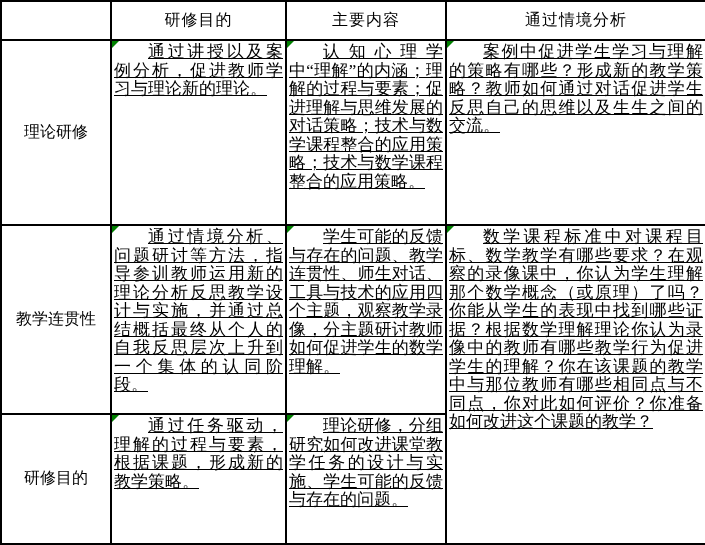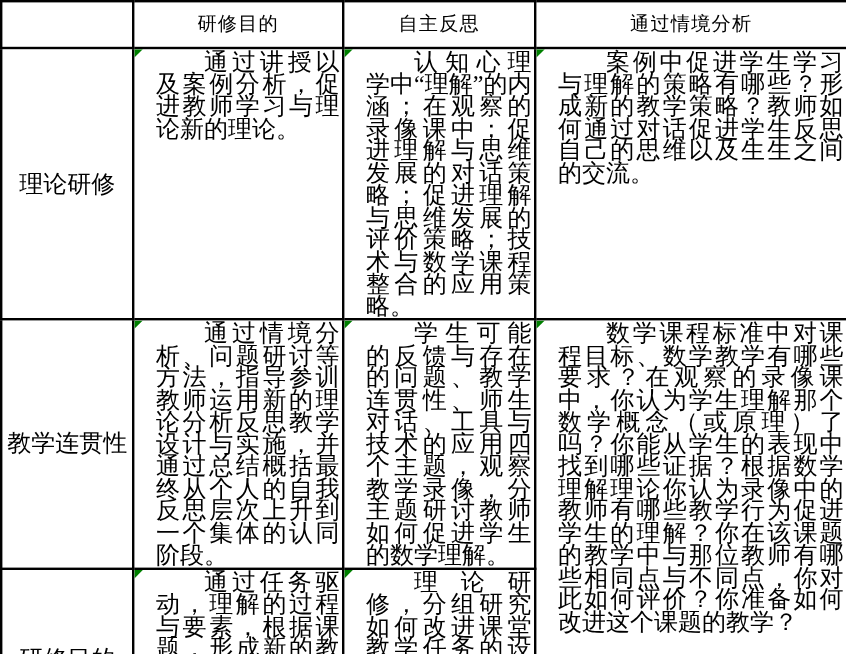--- a/index.html
+++ b/index.html
@@ -30,34 +30,35 @@
   .th-cell {
     text-align: center;
     vertical-align: middle;
     font-size: 16px;
     letter-spacing: 1px;
     height: 37px;
   }
   .label-cell {
     text-align: center;
     vertical-align: middle;
-    font-size: 20px;
+    font-size: 16px;
   }
   .content-cell {
     vertical-align: top;
     position: relative;
   }
   .cell-text {
-    font-size: 20px;
+    font-size: 17px;
     line-height: 18.5px;
     text-align: justify;
     text-justify: inter-character;
     text-indent: 2em;
     word-break: break-all;
-    padding: 2px 2px 0 18px;
+    padding: 2px 2px 0 2px;
+    text-decoration: underline;
   }
   .corner-mark {
     position: absolute;
     top: 0;
     left: 0;
     width: 0;
     height: 0;
     border-top: 7px solid #008000;
     border-right: 7px solid transparent;
   }
@@ -72,38 +73,38 @@
     <col style="width:160px">
     <col style="width:260px">
   </colgroup>
   <tbody>
       <tr style="height:37px;">
     <td class="th-cell"></td>
     <td class="th-cell">
       <span>研修目的</span>
     </td>
     <td class="th-cell">
-      <span>自主反思</span>
+      <span>主要内容</span>
     </td>
     <td class="th-cell">
       <span>通过情境分析</span>
     </td>
   </tr>
 
   <tr style="height:185px;">
     <td class="label-cell">
       <span>理论研修</span>
     </td>
     <td class="content-cell">
       <span class="corner-mark"></span>
       <div class="cell-text">通过讲授以及案例分析，促进教师学习与理论新的理论。</div>
     </td>
     <td class="content-cell">
       <span class="corner-mark"></span>
-      <div class="cell-text">认知心理学中“理解”的内涵；在观察的录像课中；促进理解与思维发展的对话策略；促进理解与思维发展的评价策略；技术与数学课程整合的应用策略。</div>
+      <div class="cell-text">认知心理学中“理解”的内涵；理解的过程与要素；促进理解与思维发展的对话策略；技术与数学课程整合的应用策略；技术与数学课程整合的应用策略。</div>
     </td>
     <td class="content-cell">
       <span class="corner-mark"></span>
       <div class="cell-text">案例中促进学生学习与理解的策略有哪些？形成新的教学策略？教师如何通过对话促进学生反思自己的思维以及生生之间的交流。</div>
     </td>
   </tr>
 
   <tr style="height:189px;">
     <td class="label-cell">
       <span>教学连贯性</span>

